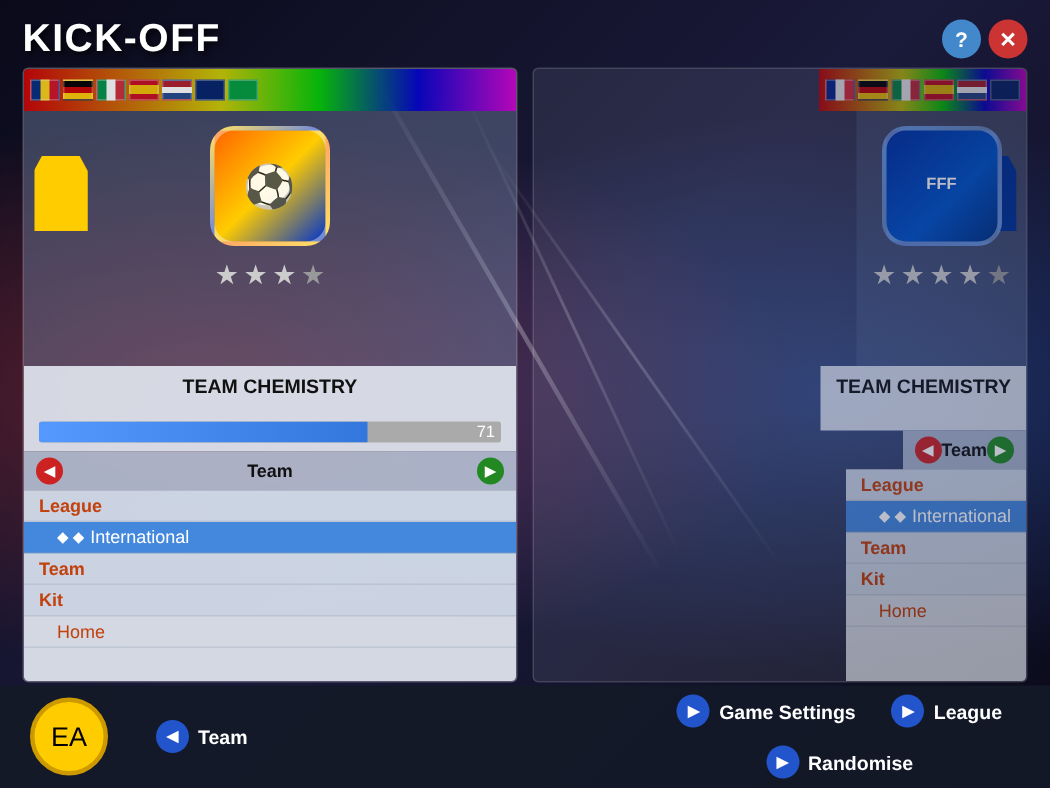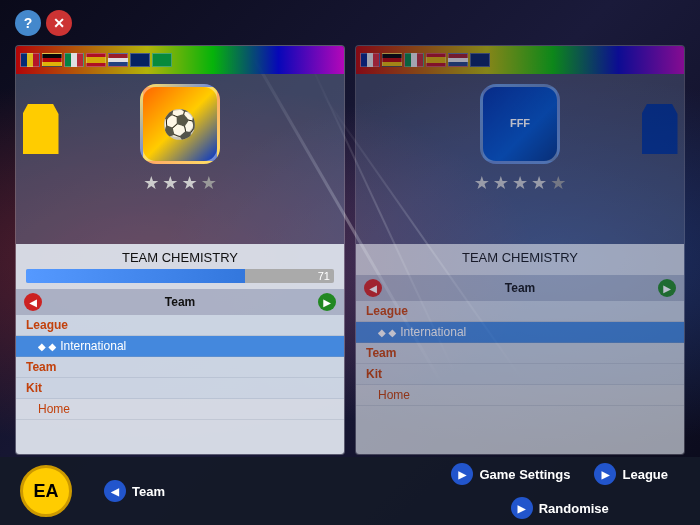--- a/index.html
+++ b/index.html
@@ -194,24 +194,24 @@
       clip-path: polygon(15% 0%, 85% 0%, 100% 20%, 100% 100%, 0% 100%, 0% 20%);
     }
 
     
     .chemistry-section {
       background: rgba(220,225,235,0.95);
       padding: 6px 10px;
       text-align: center;
     }
     .chemistry-label {
-      font-weight: normal;
+      font-weight: bold;
       font-size: 13px;
       color: #111;
-      margin-bottom: 4px;
+      margin-bottom: 16px;
     }
     .chemistry-bar-container {
       background: #aaa;
       height: 14px;
       border-radius: 2px;
       position: relative;
       overflow: hidden;
     }
     .chemistry-bar-fill {
       height: 100%;
@@ -285,20 +285,21 @@
     .info-row.indent {
       padding-left: 22px;
     }
     .diamond-icon {
       font-size: 10px;
     }
 
     
     .panel-dim {
       opacity: 0.7;
+      align-items: flex-end;
     }
 
     
     .footer {
       position: absolute;
       bottom: 0;
       left: 0;
       right: 0;
       height: 68px;
       background: rgba(20,25,40,0.95);
@@ -310,21 +311,21 @@
 
     .ea-logo {
       width: 52px;
       height: 52px;
       border-radius: 50%;
       background: #ffcc00;
       border: 3px solid #cc9900;
       display: flex;
       align-items: center;
       justify-content: center;
-      font-weight: bold;
+      font-weight: normal;
       font-size: 18px;
       color: #000;
       margin-right: 20px;
       flex-shrink: 0;
     }
 
     .footer-buttons {
       display: flex;
       flex: 1;
       gap: 0;
@@ -378,20 +379,21 @@
 
 <div class="bg"></div>
 
 <div style="position:absolute;top:60px;left:0;right:0;bottom:70px;overflow:hidden;pointer-events:none;">
   <div style="position:absolute;width:3px;height:400px;background:linear-gradient(to bottom,transparent,rgba(255,255,255,0.3),transparent);transform:rotate(-30deg);top:-50px;left:340px;"></div>
   <div style="position:absolute;width:2px;height:350px;background:linear-gradient(to bottom,transparent,rgba(255,255,255,0.2),transparent);transform:rotate(-25deg);top:-20px;left:380px;"></div>
   <div style="position:absolute;width:2px;height:350px;background:linear-gradient(to bottom,transparent,rgba(255,255,255,0.2),transparent);transform:rotate(-35deg);top:0px;left:420px;"></div>
 </div>
 
 <div class="header">
+  <div class="title">KICK-OFF</div>
   <div class="header-icons">
     <div class="header-icon help-icon">?</div>
     <div class="header-icon close-icon">✕</div>
   </div>
 </div>
 
 <div class="panels">
 
   <div class="panel">
 

